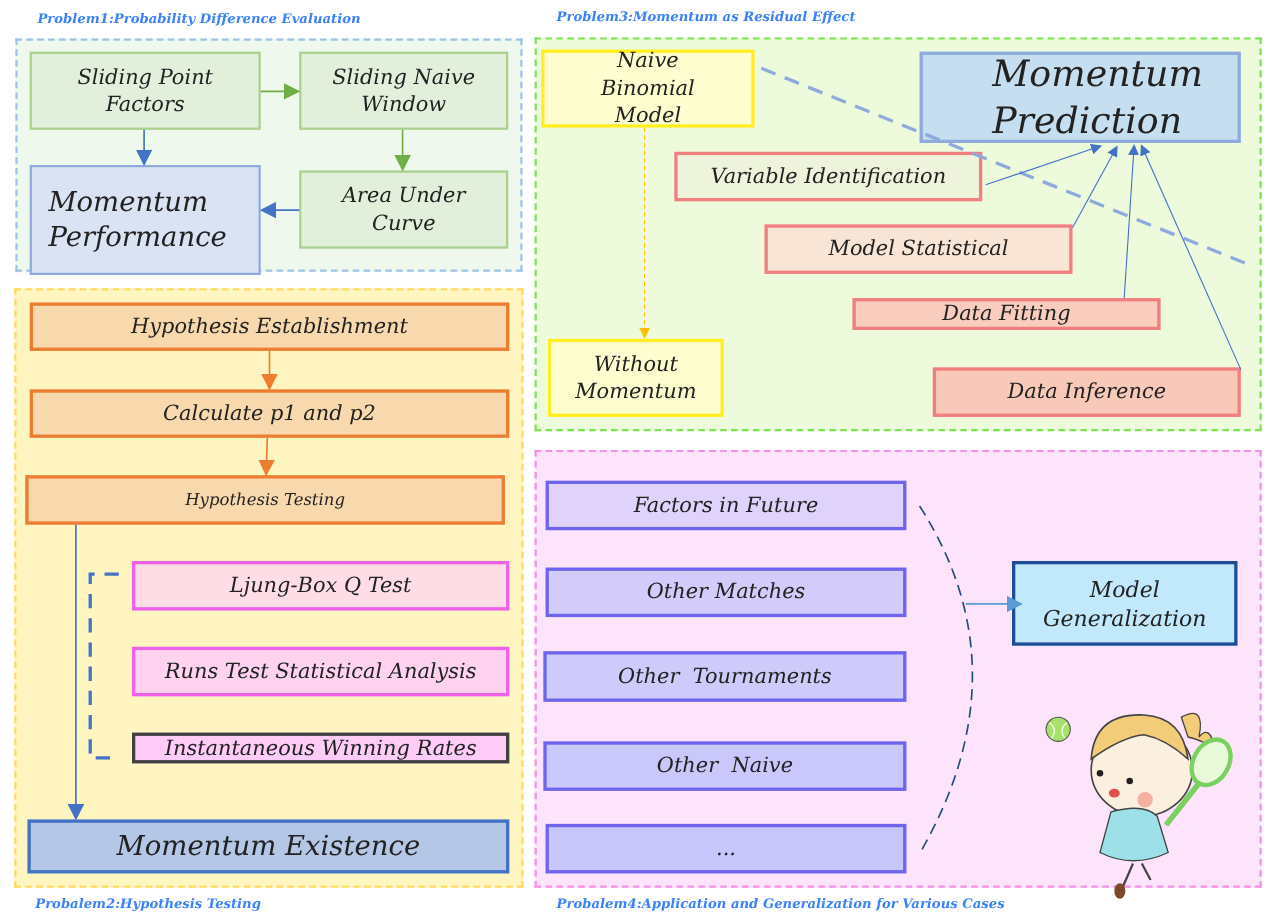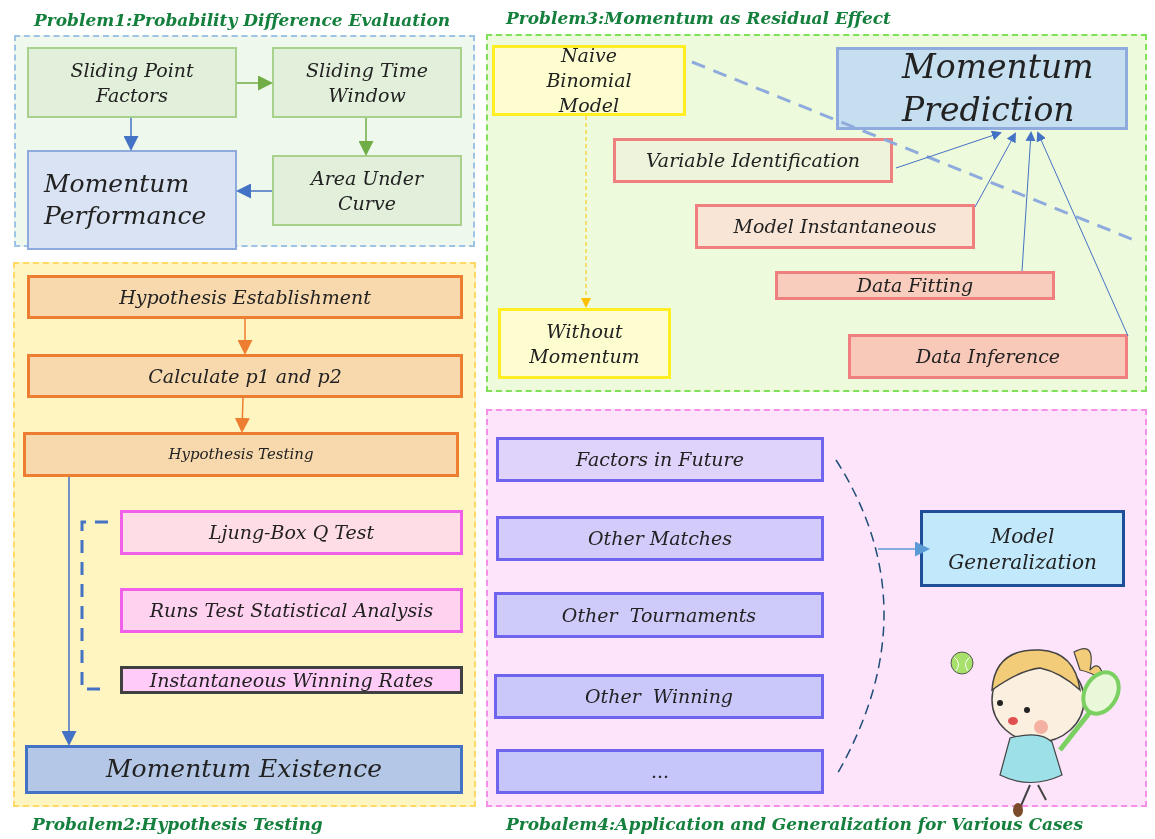--- a/index.html
+++ b/index.html
@@ -1,35 +1,35 @@
 <!DOCTYPE html>
 <html><head>
 <meta charset="utf-8">
 <style>
   html,body{margin:0;padding:0;background:#fff;}
   body{width:1155px;height:839px;position:relative;overflow:hidden;font-family:"DejaVu Serif",serif;}
-  .title{position:absolute;font-family:"DejaVu Serif",serif;font-weight:bold;font-style:italic;font-size:17px;color:#15803d;white-space:nowrap;}
+  .title{position:absolute;font-family:"DejaVu Serif",serif;font-weight:bold;font-style:italic;font-size:12px;color:#3b82f6;white-space:nowrap;}
   .panel{position:absolute;box-sizing:border-box;border:2px dashed;}
   .box{position:absolute;box-sizing:border-box;display:flex;align-items:center;justify-content:center;text-align:center;font-style:italic;color:#222;font-family:"DejaVu Serif",serif;line-height:1.3;}
   svg.overlay{position:absolute;left:0;top:0;pointer-events:none;}
 </style>
 </head>
 <body>
 
 <div class="title" style="left:34px;top:10px;">Problem1:Probability Difference Evaluation</div>
 <div class="title" style="left:506px;top:8px;">Problem3:Momentum as Residual Effect</div>
 <div class="title" style="left:32px;top:814px;">Probalem2:Hypothesis Testing</div>
 <div class="title" style="left:506px;top:814px;">Probalem4:Application and Generalization for Various Cases</div>
 
 <div class="panel" style="left:14px;top:35px;width:461px;height:212px;background:#eef8ec;border-color:#9dc3e6;"></div>
 <div class="box" style="left:27px;top:47px;width:210px;height:71px;background:#e2efda;border:2px solid #a9d18e;font-size:19px;">
     <span style="max-width:150px;">Sliding Point Factors</span>
   </div>
 <div class="box" style="left:272px;top:47px;width:190px;height:71px;background:#e2efda;border:2px solid #a9d18e;font-size:19px;">
-    <span style="max-width:140px;">Sliding Time Window</span>
+    <span style="max-width:140px;">Sliding Naive Window</span>
   </div>
 <div class="box" style="left:272px;top:155px;width:190px;height:71px;background:#e2efda;border:2px solid #a9d18e;font-size:19px;">
     <span style="max-width:120px;">Area Under Curve</span>
   </div>
 <div class="box" style="left:27px;top:150px;width:210px;height:100px;background:#dae3f3;border:2px solid #8faadc;font-size:25px;justify-content:flex-start;text-align:left;padding-left:15px;">
     <span style="max-width:170px;">Momentum Performance</span>
   </div>
 
 <div class="panel" style="left:13px;top:262px;width:463px;height:545px;background:#fff5c0;border-color:#ffd966;"></div>
 <div class="box" style="left:27px;top:275px;width:436px;height:44px;background:#f8d9ae;border:3px solid #ed7d31;font-size:19px;font-style:italic;">
@@ -51,51 +51,51 @@
     <span>Instantaneous Winning Rates</span>
   </div>
 <div class="box" style="left:25px;top:745px;width:438px;height:49px;background:#b4c7e7;border:3px solid #4472c4;font-size:25px;">
     <span>Momentum Existence</span>
   </div>
 
 <div class="panel" style="left:486px;top:34px;width:661px;height:358px;background:#edfbdc;border-color:#7fe05a;"></div>
 <div class="box" style="left:492px;top:45px;width:194px;height:71px;background:#fdfdd0;border:3px solid #ffee22;font-size:19px;">
     <span style="max-width:130px;">Naive Binomial Model</span>
   </div>
-<div class="box" style="left:498px;top:308px;width:173px;height:71px;background:#fdfdd0;border:3px solid #ffee22;font-size:19px;">
+<div class="box" style="left:498px;top:308px;width:160px;height:71px;background:#fdfdd0;border:3px solid #ffee22;font-size:19px;">
     <span style="max-width:120px;">Without Momentum</span>
   </div>
 <div class="box" style="left:836px;top:47px;width:292px;height:83px;background:#c6dff0;border:3px solid #8faadc;font-size:33px;">
     <span style="max-width:160px;">Momentum Prediction</span>
   </div>
 <div class="box" style="left:613px;top:138px;width:280px;height:45px;background:#eef3dc;border:3px solid #f08080;font-size:19px;">
     <span>Variable Identification</span>
   </div>
 <div class="box" style="left:695px;top:204px;width:280px;height:45px;background:#f8e5d6;border:3px solid #f08080;font-size:19px;">
-    <span>Model Instantaneous</span>
+    <span>Model Statistical</span>
   </div>
 <div class="box" style="left:775px;top:271px;width:280px;height:29px;background:#f8cdbd;border:3px solid #f08080;font-size:19px;">
     <span>Data Fitting</span>
   </div>
 <div class="box" style="left:848px;top:334px;width:280px;height:45px;background:#f8c8b8;border:3px solid #f08080;font-size:19px;">
     <span>Data Inference</span>
   </div>
 
 <div class="panel" style="left:486px;top:409px;width:661px;height:398px;background:#fde4fa;border-color:#f58fe8;"></div>
 <div class="box" style="left:496px;top:437px;width:328px;height:45px;background:#e0d3fb;border:3px solid #6e64ee;font-size:19px;">
     <span>Factors in Future</span>
   </div>
 <div class="box" style="left:496px;top:516px;width:328px;height:45px;background:#d3ccfb;border:3px solid #6e64ee;font-size:19px;">
     <span style="white-space:pre;">Other Matches</span>
   </div>
 <div class="box" style="left:494px;top:592px;width:330px;height:46px;background:#cecbfb;border:3px solid #6e64ee;font-size:19px;">
     <span style="white-space:pre;">Other  Tournaments</span>
   </div>
 <div class="box" style="left:494px;top:674px;width:330px;height:45px;background:#cac8fb;border:3px solid #6e64ee;font-size:19px;">
-    <span style="white-space:pre;">Other  Winning</span>
+    <span style="white-space:pre;">Other  Naive</span>
   </div>
 <div class="box" style="left:496px;top:749px;width:328px;height:45px;background:#c7c6fb;border:3px solid #6e64ee;font-size:19px;">
     <span>...</span>
   </div>
 <div class="box" style="left:920px;top:510px;width:205px;height:77px;background:#c2e8fb;border:3px solid #1f4e99;font-size:20px;">
     <span style="max-width:160px;">Model Generalization</span>
   </div>
 
 <svg class="overlay" width="1155" height="839">
   <defs>

